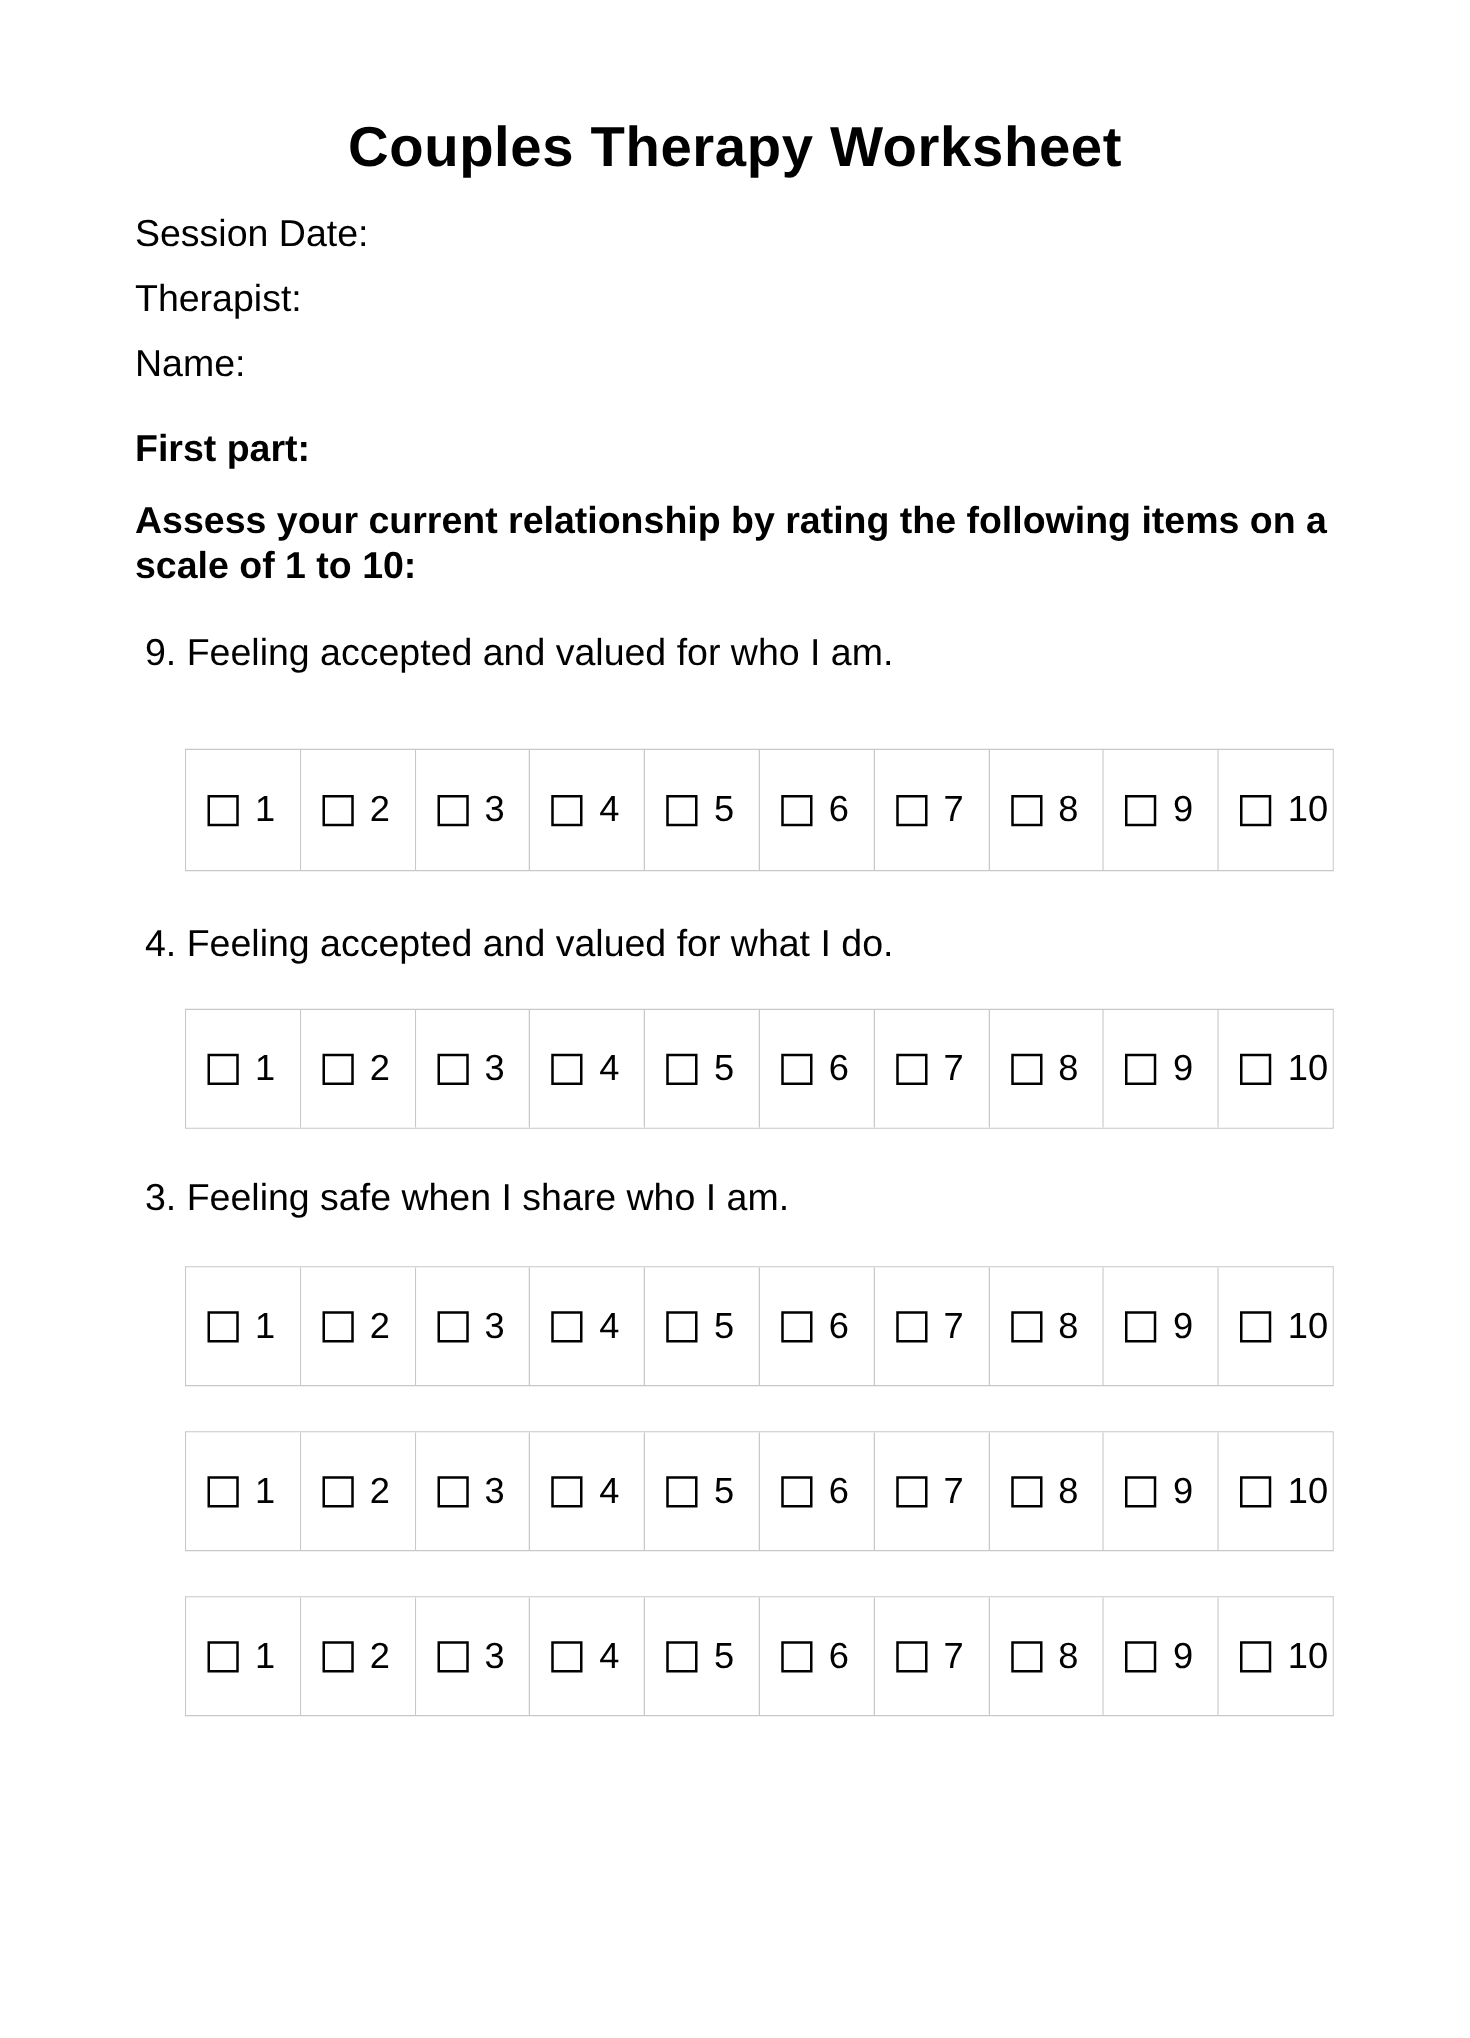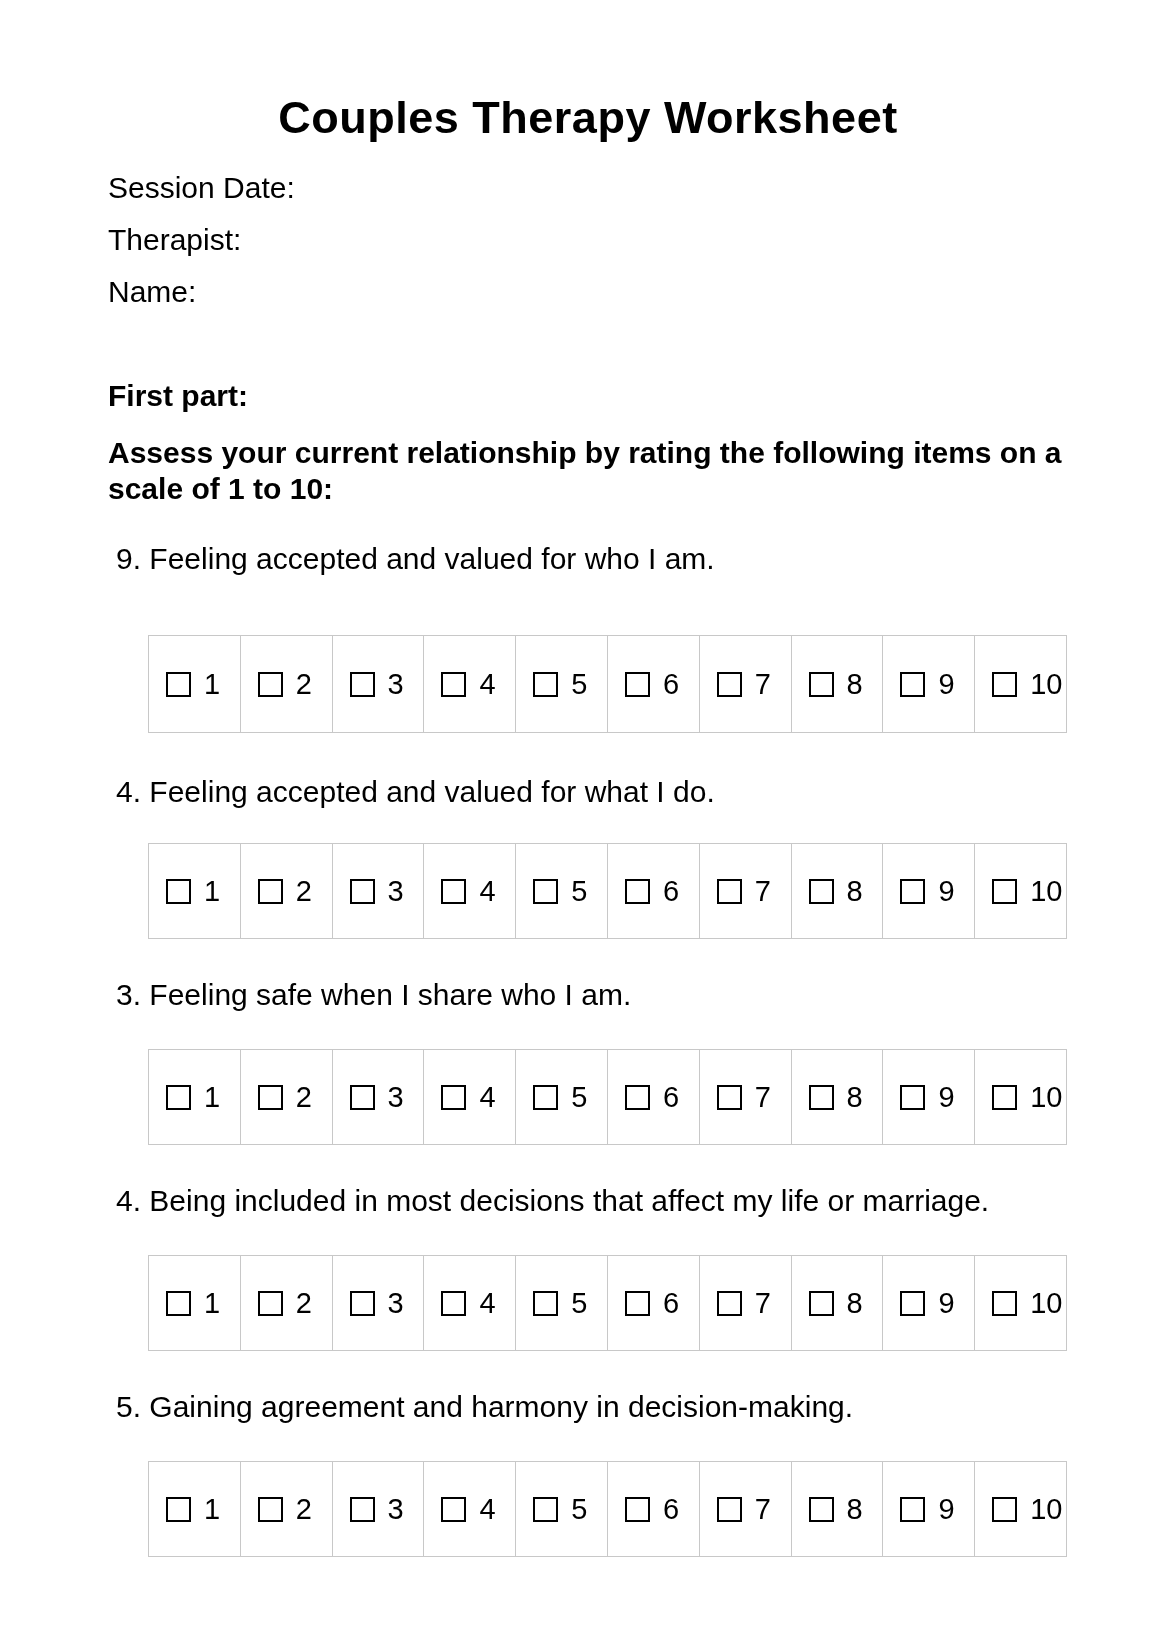--- a/index.html
+++ b/index.html
@@ -33,21 +33,21 @@
     margin: 0;
   }
   .meta-row {
     font-size: 30px;
     line-height: 36px;
     font-weight: normal;
   }
   .meta-first   { margin-top: 25px; }
   .meta-next    { margin-top: 16px; }
   .section-heading {
-    margin-top: 68px;
+    margin-top: 32px;
     font-size: 30px;
     line-height: 36px;
     font-weight: bold;
   }
   .instruction {
     margin-top: 21px;
     font-size: 30px;
     line-height: 36px;
     font-weight: bold;
   }
@@ -237,21 +237,20 @@
       <div class="cell">
         <span class="checkbox"></span>
         <span class="num">9</span>
       </div>
       <div class="cell">
         <span class="checkbox"></span>
         <span class="num">10</span>
       </div>
     </div>
 
-  <p class="item-label">4. Being included in most decisions that affect my life or marriage.</p>
   <div class="grid">
       <div class="cell">
         <span class="checkbox"></span>
         <span class="num">1</span>
       </div>
       <div class="cell">
         <span class="checkbox"></span>
         <span class="num">2</span>
       </div>
       <div class="cell">
@@ -281,21 +280,20 @@
       <div class="cell">
         <span class="checkbox"></span>
         <span class="num">9</span>
       </div>
       <div class="cell">
         <span class="checkbox"></span>
         <span class="num">10</span>
       </div>
     </div>
 
-  <p class="item-label">5. Gaining agreement and harmony in decision-making.</p>
   <div class="grid">
       <div class="cell">
         <span class="checkbox"></span>
         <span class="num">1</span>
       </div>
       <div class="cell">
         <span class="checkbox"></span>
         <span class="num">2</span>
       </div>
       <div class="cell">

